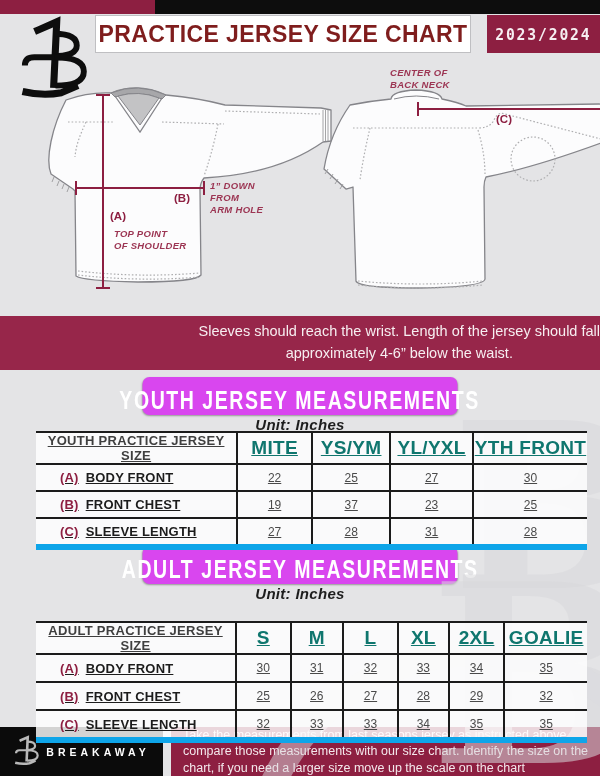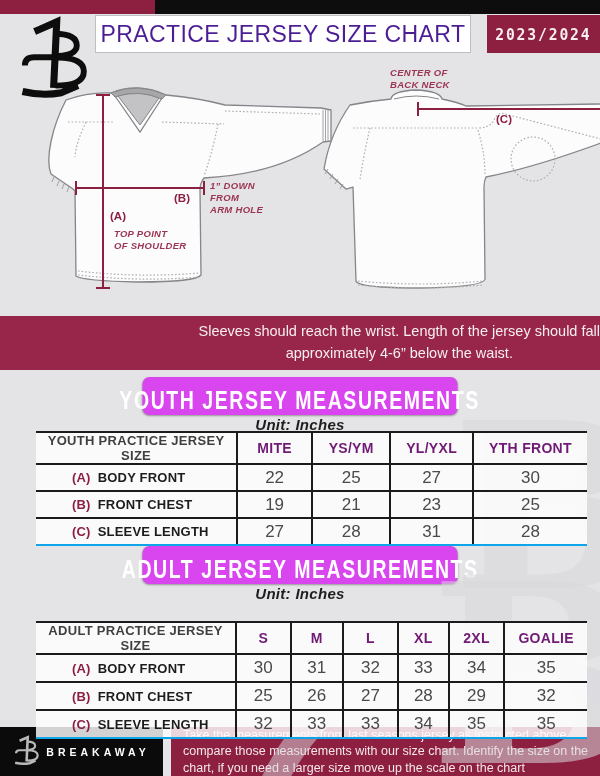--- a/index.html
+++ b/index.html
@@ -12,21 +12,21 @@
   
   .top-strip{position:absolute;left:0;top:0;width:600px;height:14px;background:#0d0d0d;}
   .top-strip .maroon-seg{position:absolute;left:0;top:0;width:155px;height:14px;background:#8d1f41;}
   
   .logo-box{position:absolute;left:16px;top:16px;width:72px;height:92px;}
   .title-box{
     position:absolute;left:95px;top:15px;width:376px;height:38px;
     background:#ffffff;border:1px solid #bfbfc2;box-sizing:border-box;
     display:flex;align-items:center;justify-content:center;
   }
-  .title-box span{font-size:23px;font-weight:400;letter-spacing:.4px;color:#4c1d95;white-space:nowrap;}
+  .title-box span{font-size:23px;font-weight:700;letter-spacing:.4px;color:#7f1d1d;white-space:nowrap;}
   .season-box{
     position:absolute;left:487px;top:15px;width:113px;height:38px;background:#8d1f41;
     display:flex;align-items:center;justify-content:center;
   }
   .season-box span{
     font-family:"DejaVu Sans Mono",monospace;font-size:16px;font-weight:700;
     letter-spacing:2px;color:#f6eef1;transform:scaleX(.92);white-space:nowrap;
   }
   
   .diagram{position:absolute;left:0;top:75px;width:600px;height:240px;margin-left:28px;}
@@ -56,28 +56,28 @@
     font-style:italic;font-weight:700;font-size:15px;color:#1d1d1d;letter-spacing:.3px;
   }
   
   .size-table{
     position:absolute;left:36px;width:551px;border-collapse:collapse;table-layout:fixed;
     z-index:3;
   }
   .size-table th,.size-table td{
     background:rgba(255,255,255,.82);
     border-top:2px solid #1b1b1b;
-    padding:0;vertical-align:middle;
-  }
-  .size-table tr:last-child td{border-bottom:2px solid #0ea5e9;}
+    padding:0;vertical-align:middle;text-decoration:underline;
+  }
+  .size-table tr:last-child td{border-bottom:6px solid #0ea5e9;}
   .size-table th+th,.size-table td+td{border-left:2px solid #1b1b1b;}
-  .size-table th{height:29px;font-size:14px;font-weight:700;color:#701a75;letter-spacing:.3px;}
+  .size-table th{height:29px;font-size:19px;font-weight:700;color:#0f766e;letter-spacing:.3px;}
   .size-table th.row-head{font-weight:600;color:#3f3f3f;font-size:13px;}
-  .size-table td{height:25px;text-align:center;font-size:17px;color:#4a4a4a;}
-  .size-table td.row-label{text-align:left;padding-left:36px;font-size:13px;font-weight:700;color:#1c1c1c;letter-spacing:.2px;}
+  .size-table td{height:25px;text-align:center;font-size:12px;color:#4a4a4a;}
+  .size-table td.row-label{text-align:left;padding-left:24px;font-size:13px;font-weight:700;color:#1c1c1c;letter-spacing:.2px;}
   .size-table td.row-label .key{color:#8d1f41;font-weight:800;margin-right:7px;}
   .adult td{height:26px;}
   
   .wm{position:absolute;color:#d9d9dc;font-family:"DejaVu Serif",serif;font-weight:700;
       z-index:1;opacity:.55;user-select:none;}
   .wm-circle{position:absolute;z-index:1;border:26px solid #dcdcdf;border-radius:50%;opacity:.5;}
   
   .footer-black{
     position:absolute;left:0;top:727px;width:163px;height:49px;background:#0b0b0b;
     display:flex;align-items:center;justify-content:center;gap:7px;
@@ -238,21 +238,21 @@
     <tr>
       <td class="row-label"><span class="key">(A)</span><span>BODY FRONT</span></td>
       <td>22</td>
       <td>25</td>
       <td>27</td>
       <td>30</td>
     </tr>
     <tr>
       <td class="row-label"><span class="key">(B)</span><span>FRONT CHEST</span></td>
       <td>19</td>
-      <td>21</td>
+      <td>37</td>
       <td>23</td>
       <td>25</td>
     </tr>
     <tr>
       <td class="row-label"><span class="key">(C)</span><span>SLEEVE LENGTH</span></td>
       <td>27</td>
       <td>28</td>
       <td>31</td>
       <td>28</td>
     </tr>

